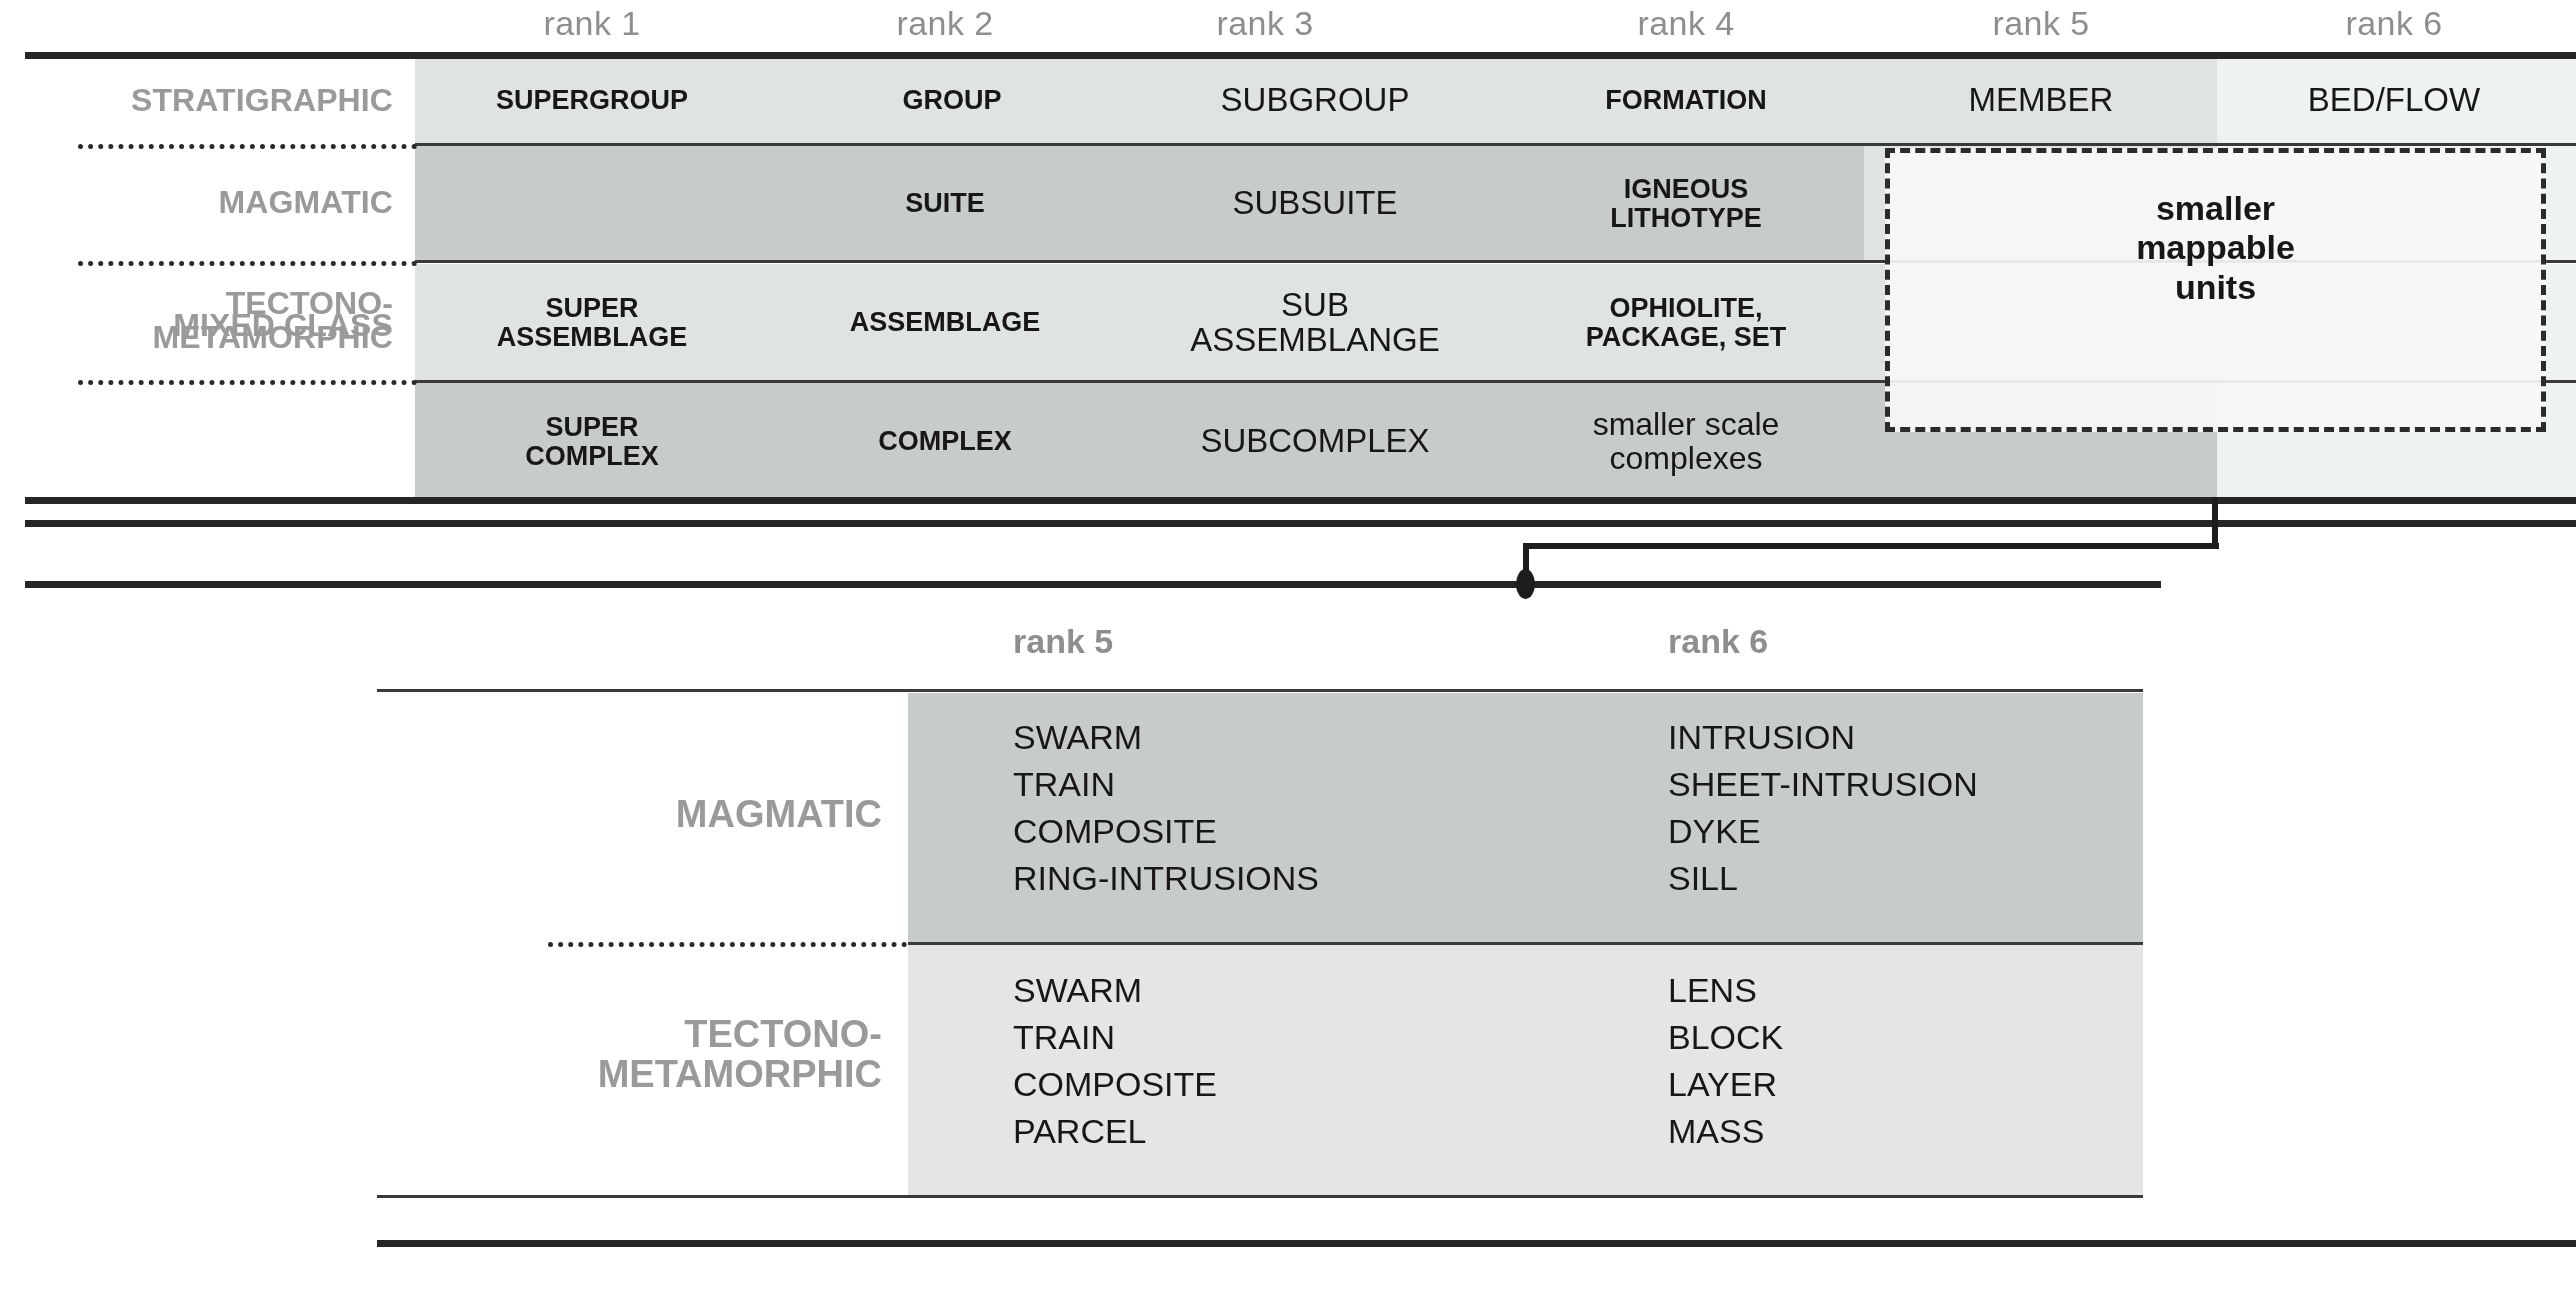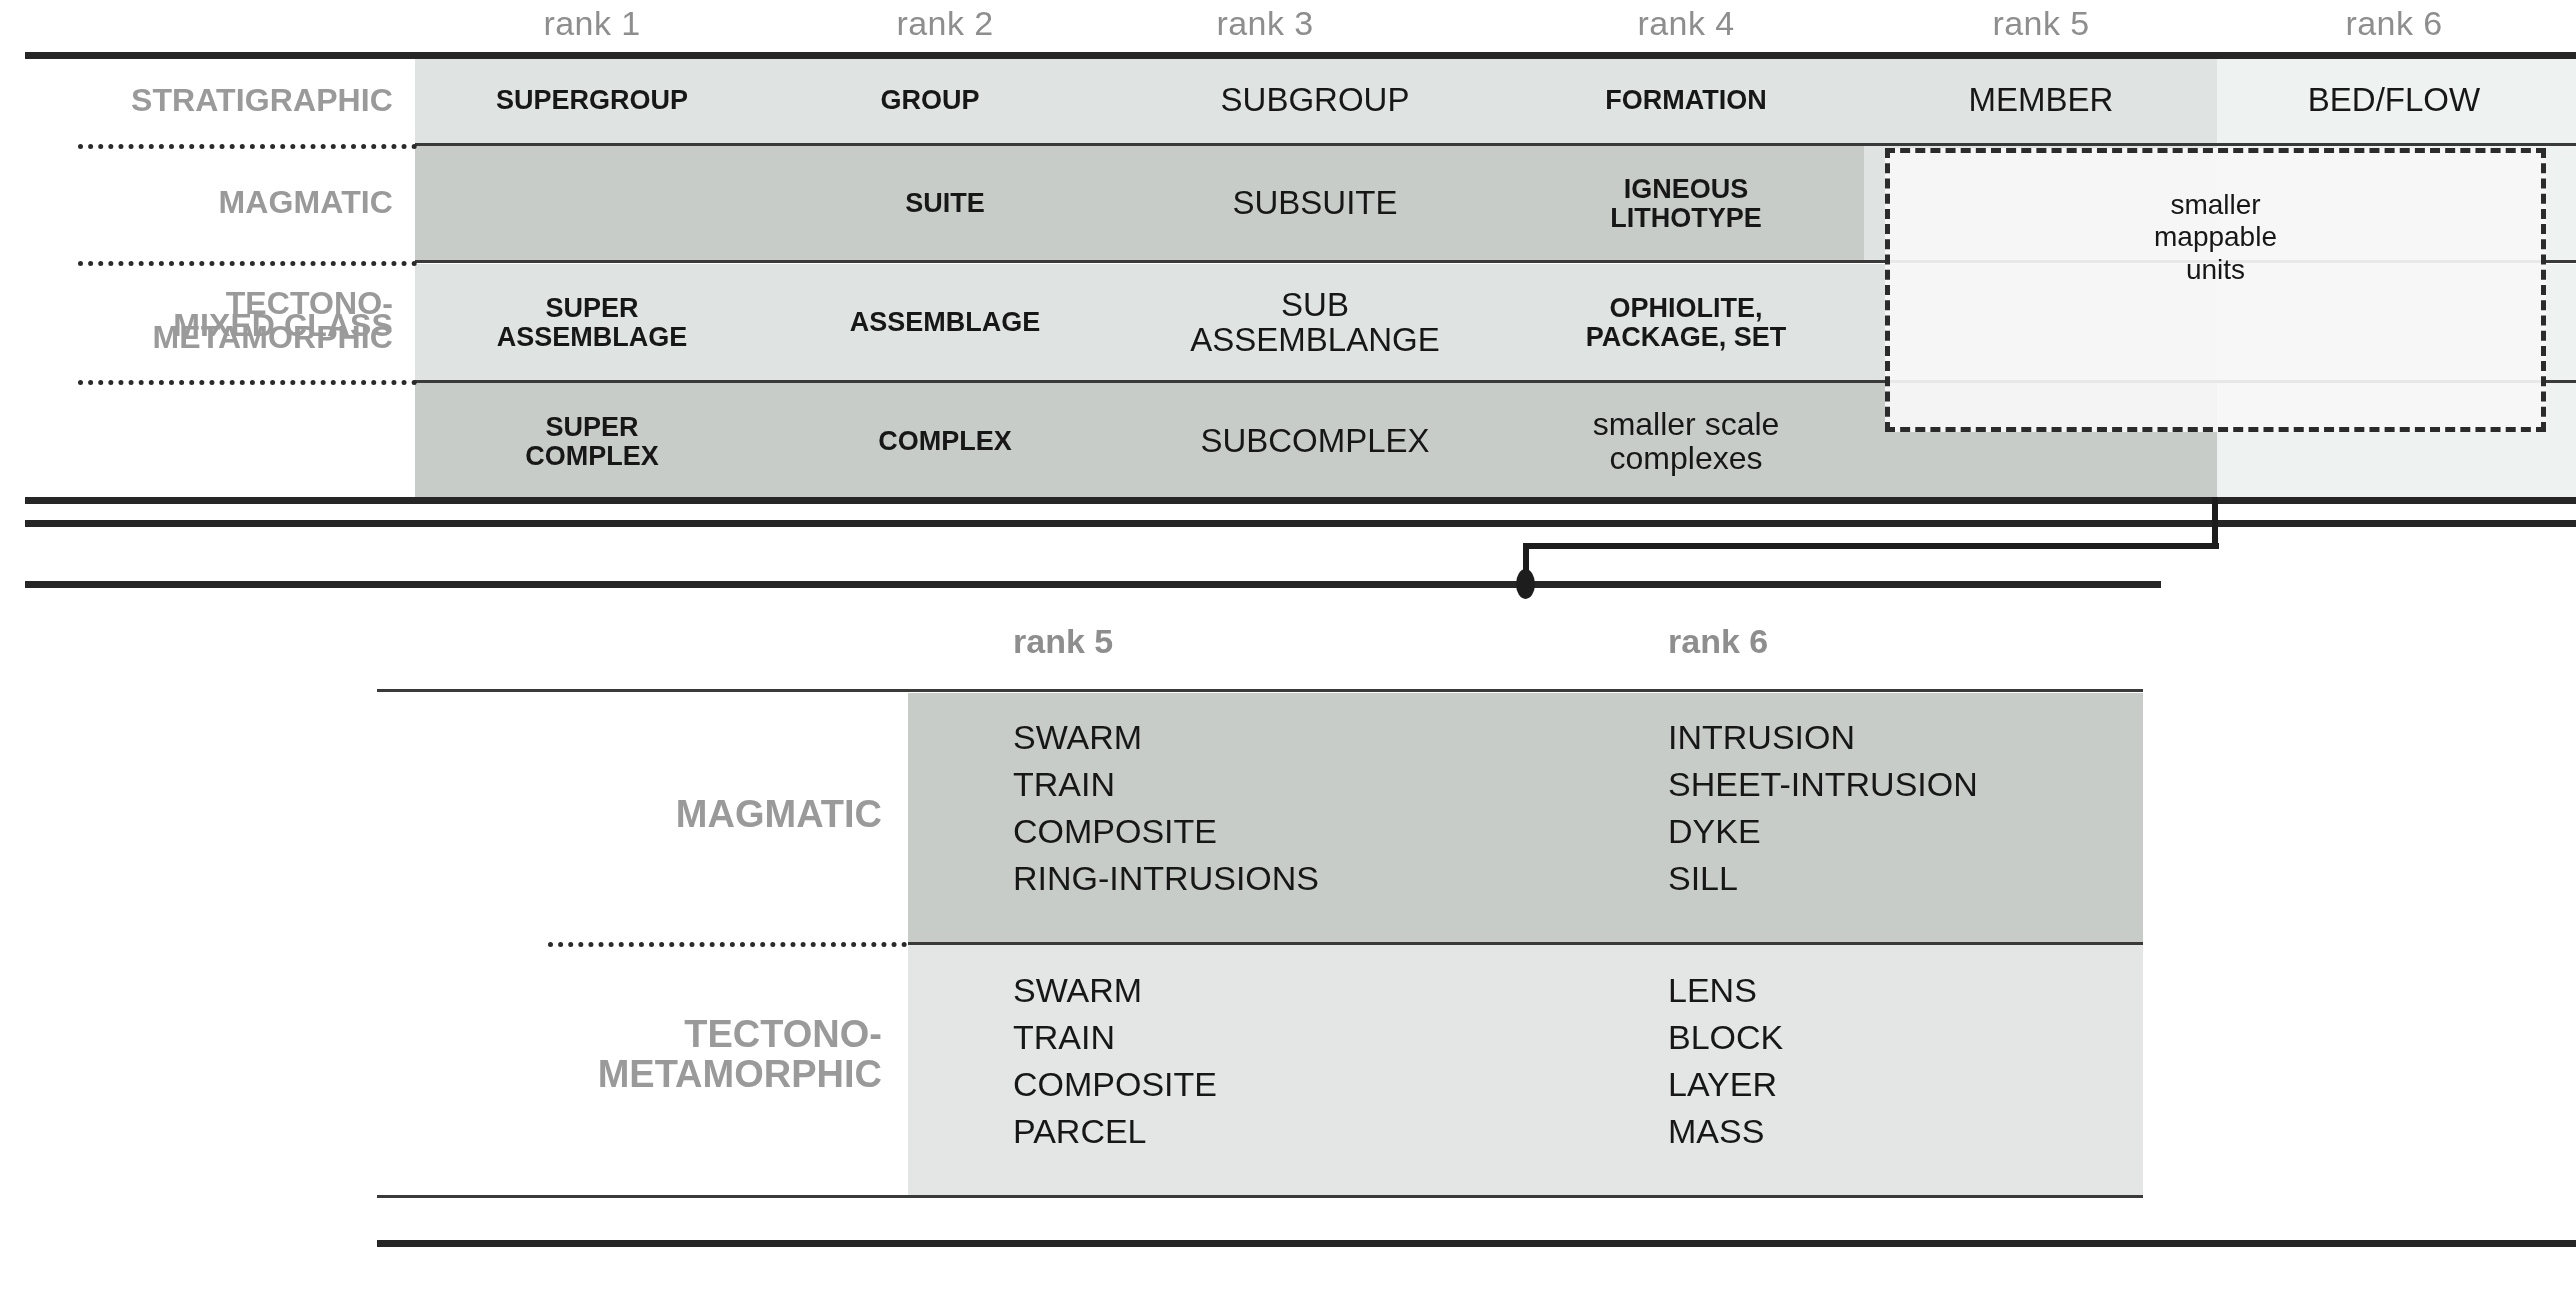--- a/index.html
+++ b/index.html
@@ -68,22 +68,22 @@
 
   
   .dashbox{
     position:absolute;
     border:5px dashed #2b2b2b;
     background:rgba(246,247,246,0.92);
     box-sizing:border-box;
   }
   .dashbox-text{
     position:absolute;
-    font-size:28px;
-    font-weight:400;
+    font-size:34px;
+    font-weight:700;
     color:#171717;
     text-align:center;
     line-height:1.16;
     white-space:pre-line;
   }
 
   
   .conn-v{position:absolute;background:#1d1d1d;width:5.8px;}
   .conn-h{position:absolute;background:#1d1d1d;height:5.8px;}
   .conn-dot{
@@ -161,21 +161,21 @@
   <div class="rule-thick" style="left:24.5px;top:497px;width:2551px;"></div>
   <div class="rule-thick" style="left:24.5px;top:520px;width:2551px;"></div>
 
   <div class="row-label" style="left:0px;top:84px;width:393px;">STRATIGRAPHIC</div>
   <div class="row-label" style="left:0px;top:186px;width:393px;">MAGMATIC</div>
   <div class="row-label" style="left:0px;top:287px;width:393px;">TECTONO-
 METAMORPHIC</div>
   <div class="row-label" style="left:0px;top:309px;width:393px;text-align:right;">MIXED CLASS</div>
 
   <div class="cell bold" style="left:415px;top:56px;width:354px;height:88px;">SUPERGROUP</div>
-  <div class="cell bold" style="left:753px;top:56px;width:354px;height:88px;text-align:center;">GROUP</div>
+  <div class="cell bold" style="left:775px;top:56px;width:354px;height:88px;text-align:center;">GROUP</div>
   <div class="cell reg" style="left:1122px;top:56px;width:386px;height:88px;">SUBGROUP</div>
   <div class="cell bold" style="left:1508px;top:56px;width:356px;height:88px;">FORMATION</div>
   <div class="cell reg" style="left:1864px;top:56px;width:354px;height:88px;">MEMBER</div>
   <div class="cell reg" style="left:2217px;top:56px;width:354px;height:88px;">BED/FLOW</div>
 
   <div class="cell bold" style="left:768px;top:146px;width:354px;height:115px;">SUITE</div>
   <div class="cell reg" style="left:1122px;top:146px;width:386px;height:115px;">SUBSUITE</div>
   <div class="cell bold" style="left:1508px;top:146px;width:356px;height:115px;">IGNEOUS
 LITHOTYPE</div>
 

